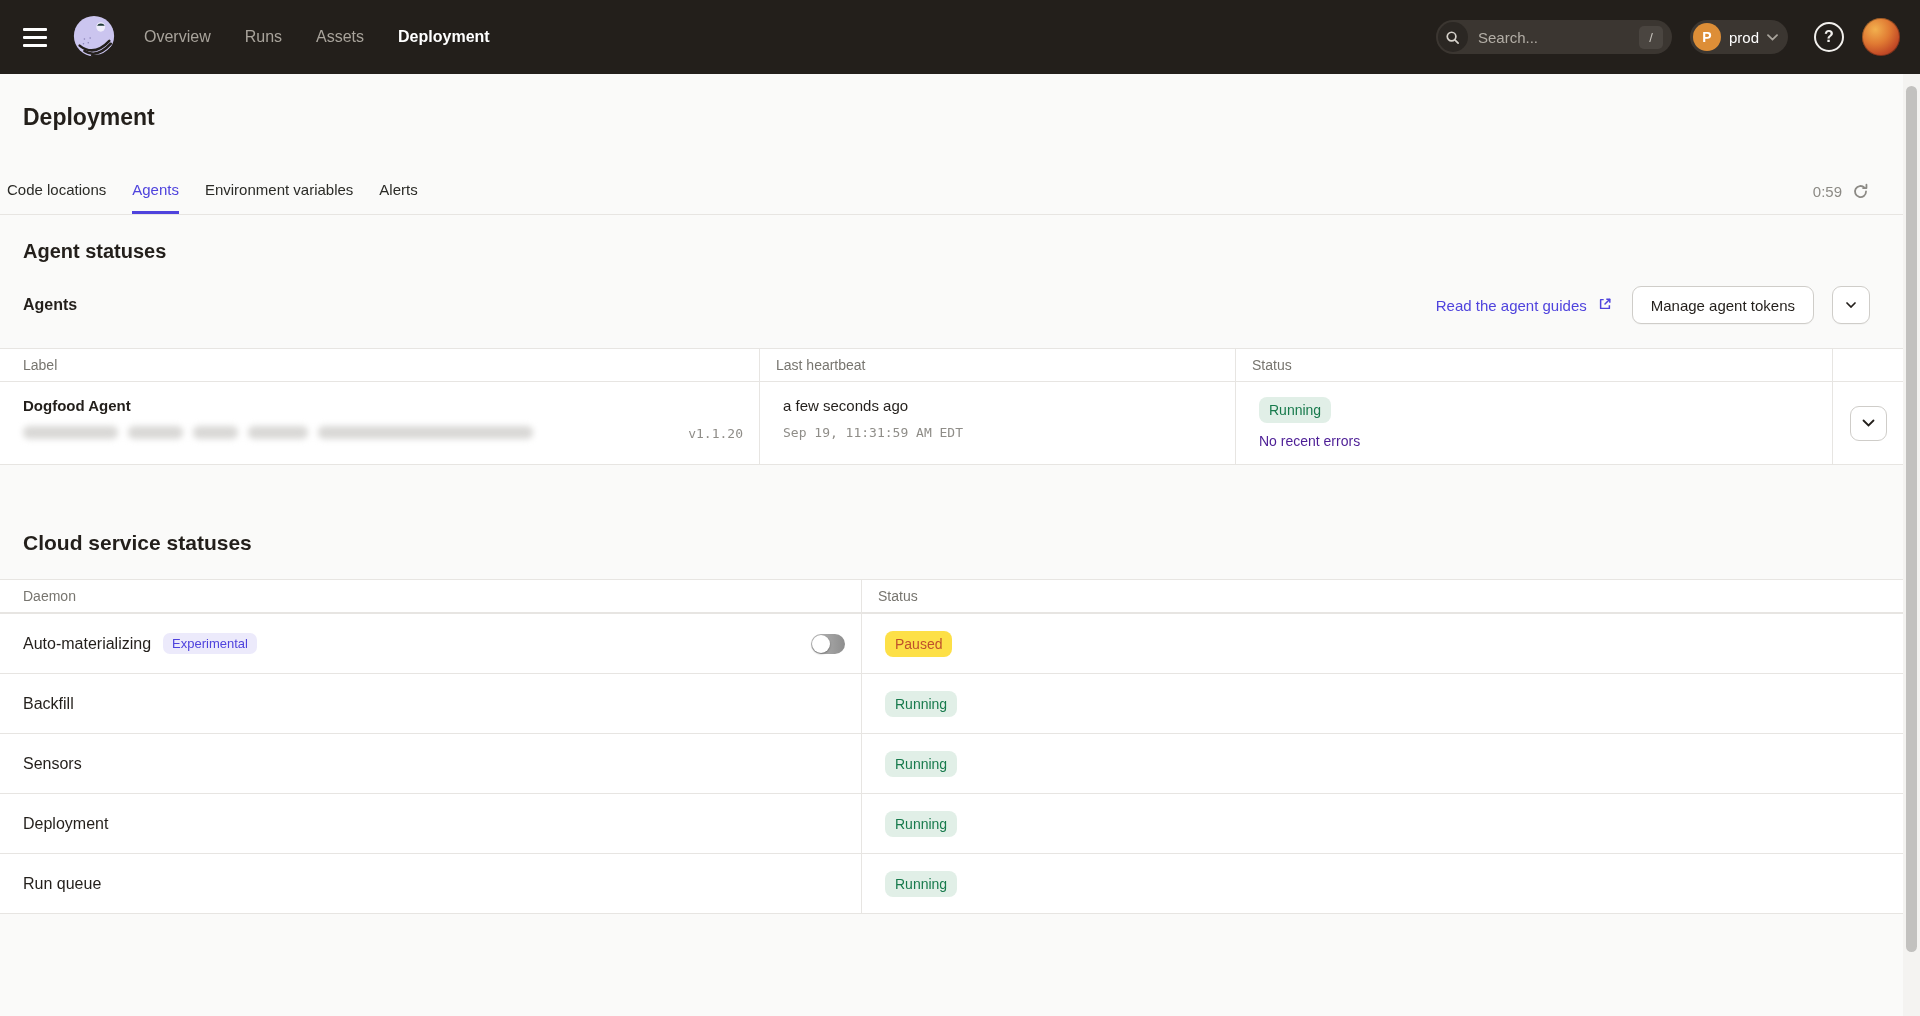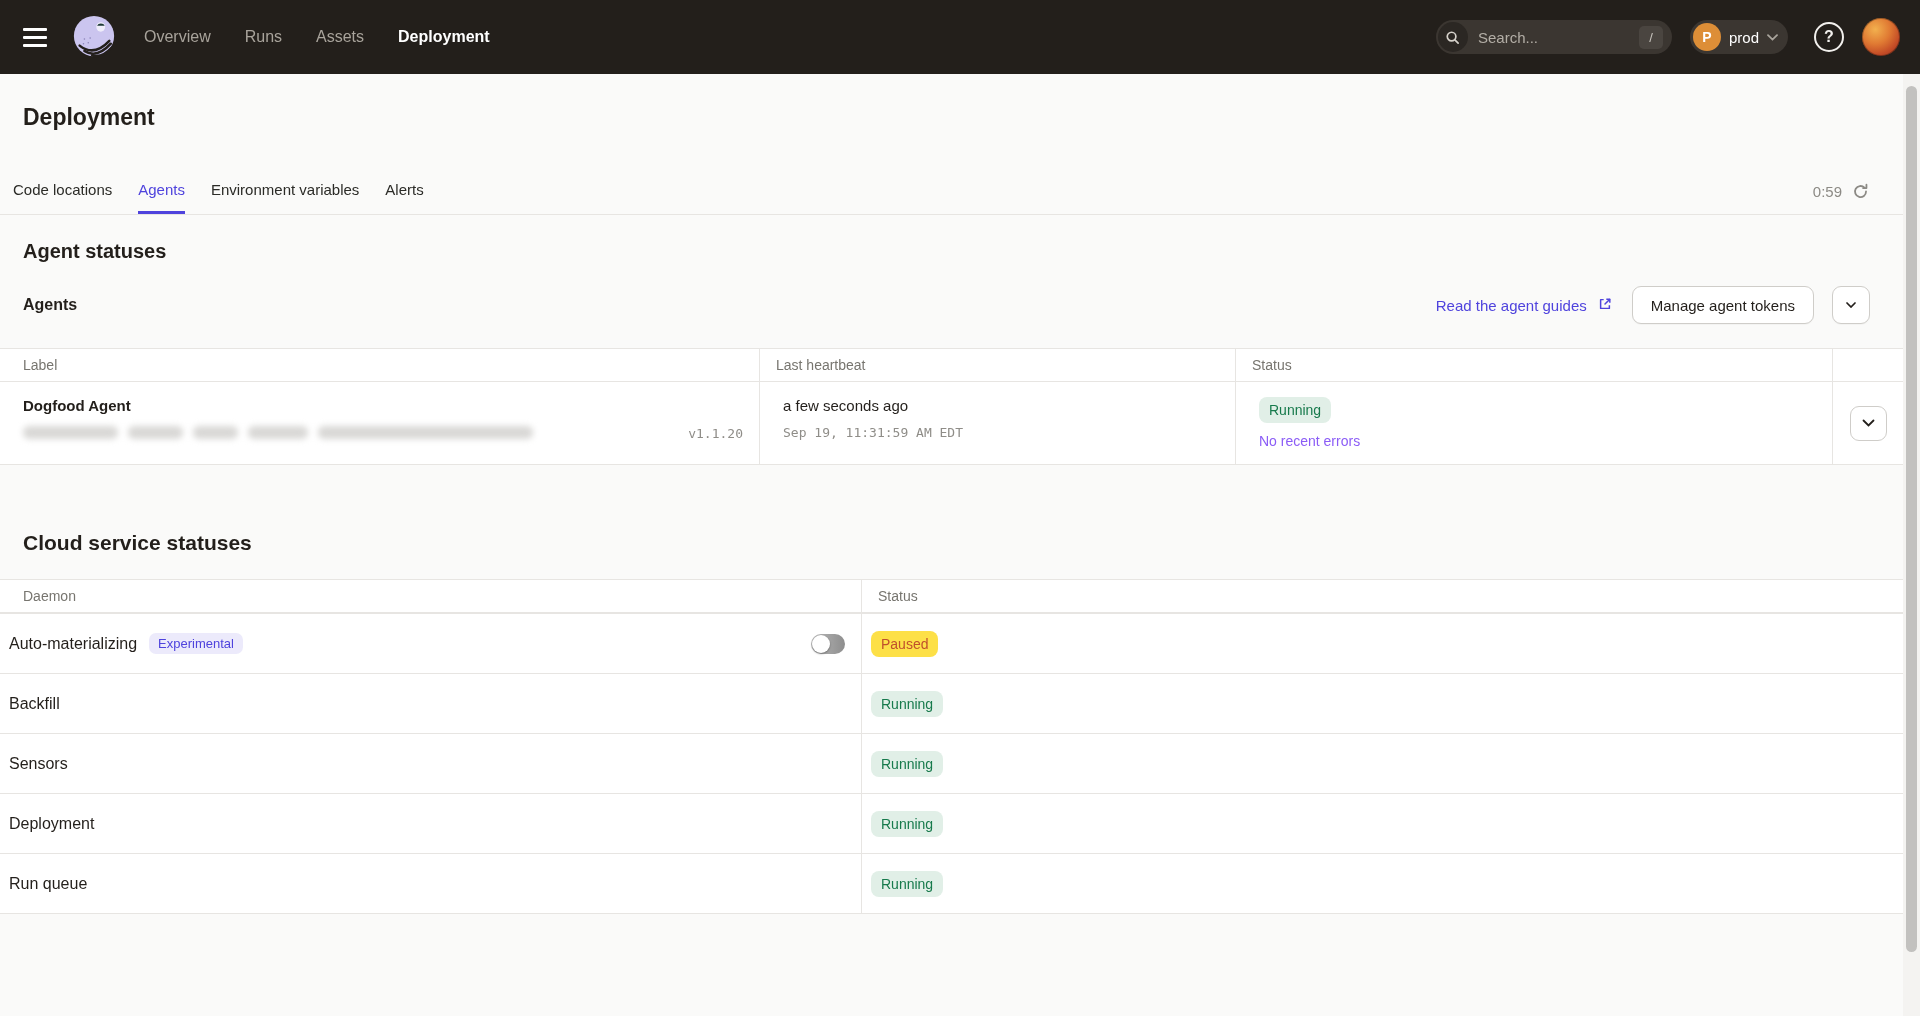--- a/index.html
+++ b/index.html
@@ -33,21 +33,21 @@
   .org-pill{height:34px;background:#3B3631;border-radius:17px;display:flex;align-items:center;padding:3px 10px 3px 3px;gap:8px;cursor:pointer;}
   .org-avatar{width:28px;height:28px;border-radius:50%;background:#DD8E37;color:#fff;font-size:14px;font-weight:600;display:flex;align-items:center;justify-content:center;}
   .org-name{color:#fff;font-size:15px;}
   .help-btn{width:30px;height:30px;border:2.5px solid #F2F0ED;border-radius:50%;color:#F2F0ED;font-size:16px;font-weight:700;display:flex;align-items:center;justify-content:center;cursor:pointer;margin-left:8px;}
   .user-avatar{width:38px;height:38px;border-radius:50%;background:radial-gradient(circle at 35% 30%,#F2B04E 0%,#E07A33 40%,#C24A26 70%,#7E3320 100%);box-shadow:inset 0 0 0 1px rgba(0,0,0,.3);cursor:pointer;}
 
   
   .main{position:relative;height:942px;background:var(--page-bg);}
   .content{width:1903px;}
   .page-title{font-size:23px;font-weight:700;padding:30px 0 0 23px;line-height:27px;}
-  .tabs-row{position:relative;margin-top:40px;padding-left:13px;border-bottom:1px solid var(--border);display:flex;gap:26px;}
+  .tabs-row{position:relative;margin-top:40px;padding-left:7px;border-bottom:1px solid var(--border);display:flex;gap:26px;}
   .tab{font-size:15px;font-weight:500;color:#2B2B27;padding:10px 0 16px;cursor:pointer;position:relative;}
   .tab.active{color:var(--accent);}
   .tab.active::after{content:"";position:absolute;left:0;right:0;bottom:0;height:3px;background:var(--accent);}
   .refresh-wrap{position:absolute;right:34px;top:12px;display:flex;align-items:center;gap:10px;color:#8C8A85;font-size:15px;}
 
   .section-heading{font-size:20px;font-weight:700;margin:24px 0 0 23px;line-height:24px;}
   .agents-bar{display:flex;align-items:center;margin-top:22px;padding:0 33px 0 23px;height:40px;}
   .sub-heading{font-size:16px;font-weight:700;}
   .guides-link{margin-left:auto;display:flex;align-items:flex-start;gap:11px;color:var(--accent);font-size:15px;cursor:pointer;}
   .btn{background:#fff;border:1px solid var(--btn-border);border-radius:9px;height:38px;display:flex;align-items:center;justify-content:center;font-size:15px;color:var(--ink);cursor:pointer;box-shadow:0 1px 1px rgba(0,0,0,.03);}
@@ -66,25 +66,25 @@
   .agent-name{font-size:15px;font-weight:700;}
   .id-row{display:flex;align-items:flex-start;margin-top:12px;}
   .blobs{display:flex;gap:10px;filter:blur(3px);}
   .blob{height:13px;border-radius:6px;background:#D9D8D6;}
   .version{margin-left:auto;font-size:13px;color:var(--gray2);}
   .hb-rel{font-size:15px;}
   .hb-abs{font-size:13px;color:var(--gray2);margin-top:11px;}
   .badge{display:inline-block;font-size:14px;padding:4px 10px;border-radius:8px;line-height:18px;}
   .badge-running{background:#E1EFE7;color:#177A4C;}
   .badge-paused{background:#fde047;color:#C0512C;}
-  .status-note{font-size:14px;color:#8b5cf6;margin-top:10px;}
+  .status-note{font-size:14px;color:#4c1d95;margin-top:10px;}
   .expand-cell{display:flex;align-items:center;justify-content:center;padding:0;}
   .expand-btn{width:37px;height:35px;border:1px solid var(--btn-border);border-radius:9px;background:#fff;display:flex;align-items:center;justify-content:center;cursor:pointer;}
 
-  .cloud-td{height:60px;display:flex;align-items:center;padding:0 16px 0 9px;border-top:1px solid var(--border);}
+  .cloud-td{height:60px;display:flex;align-items:center;padding:0 16px 0 23px;border-top:1px solid var(--border);}
   .cloud-row:first-of-type .cloud-td{border-top:none;}
   .daemon-name{font-size:16px;}
   .tag-experimental{margin-left:12px;font-size:13px;color:var(--accent);background:#ECEAFB;border-radius:7px;padding:3px 9px;}
   .toggle{margin-left:auto;width:34px;height:20px;border-radius:10px;background:linear-gradient(90deg,#B9B9B9,#8E8E8E);position:relative;cursor:pointer;flex:0 0 auto;}
   .toggle .knob{position:absolute;left:1px;top:1px;width:18px;height:18px;border-radius:50%;background:#fff;box-shadow:0 1px 2px rgba(0,0,0,.35);}
 
   
   .scrollbar{position:absolute;right:0;top:0;width:17px;height:942px;background:#F4F3F1;}
   .scroll-thumb{position:absolute;left:3px;top:12px;width:11px;height:866px;border-radius:6px;background:#C2C1BF;}
   .icon-svg{display:block;}

